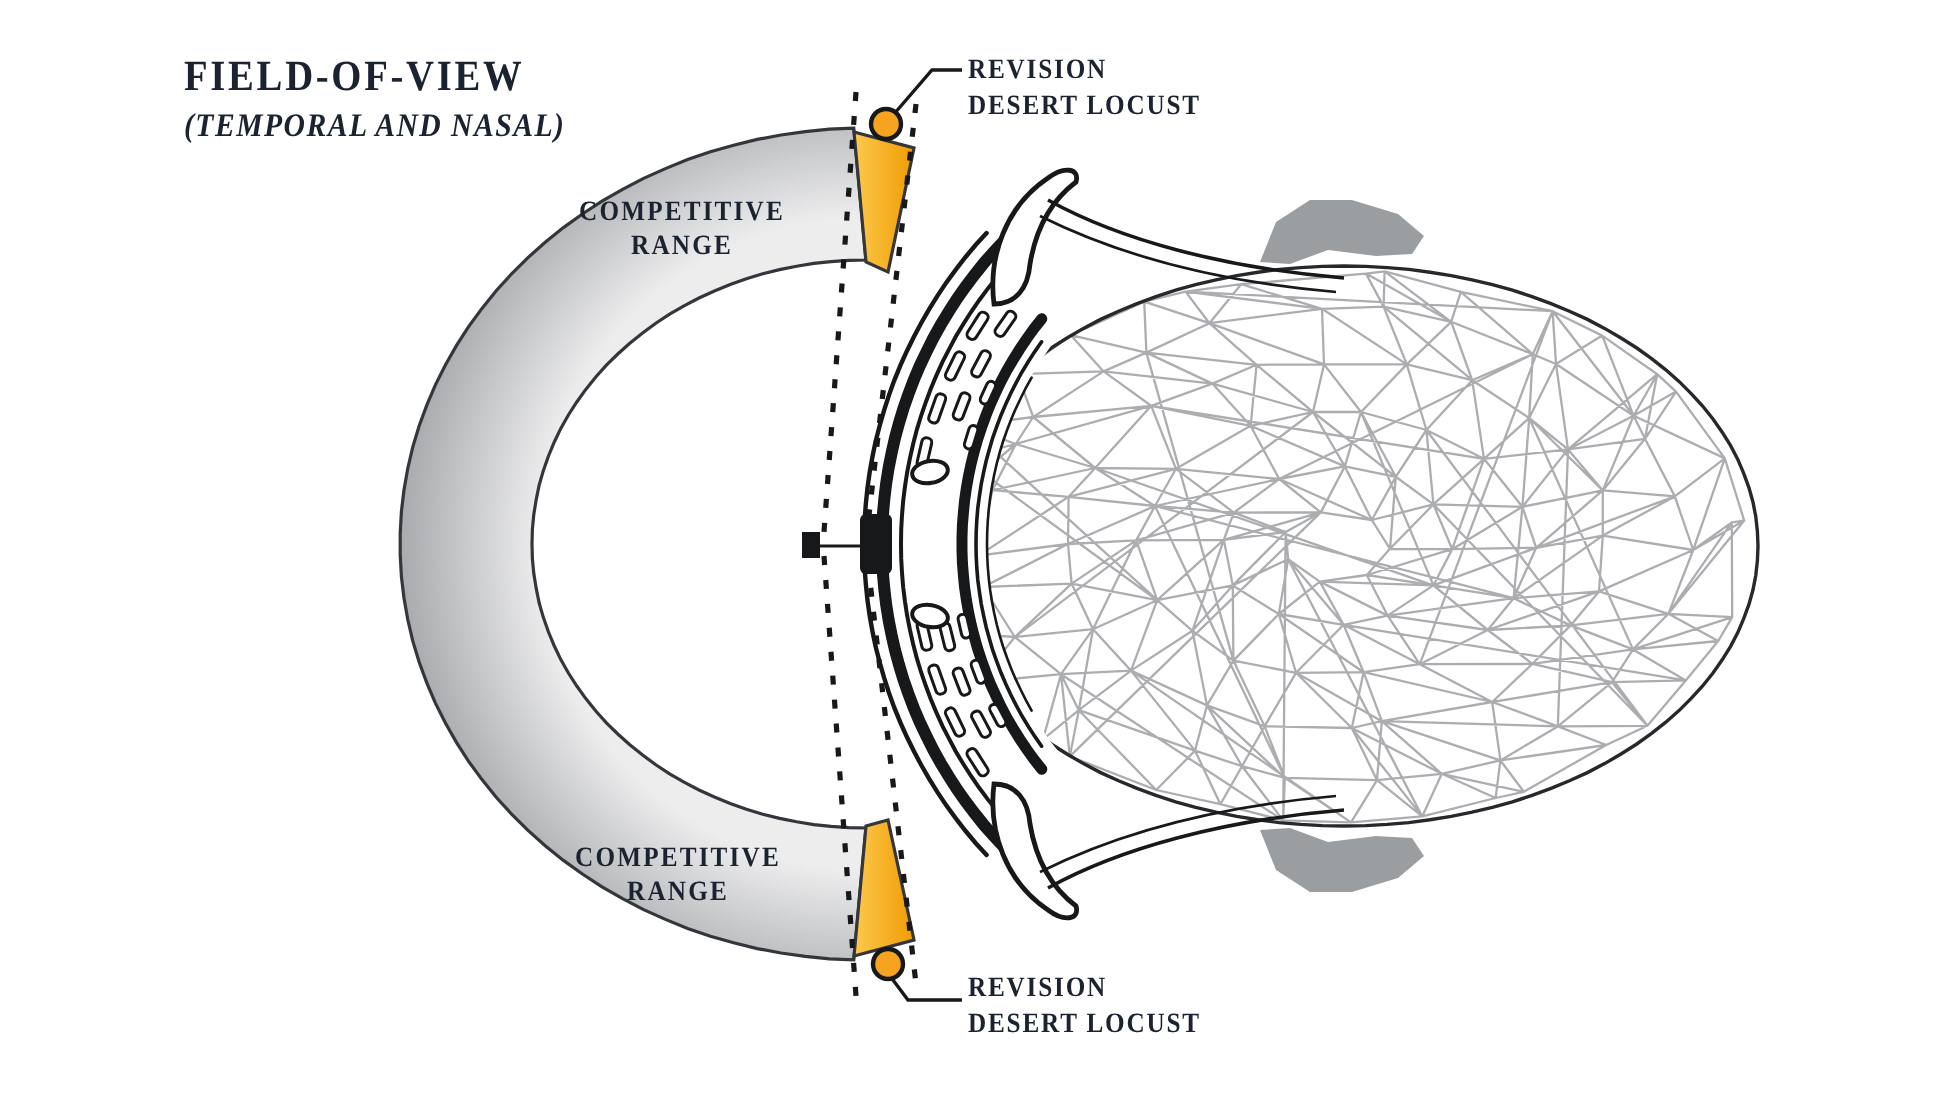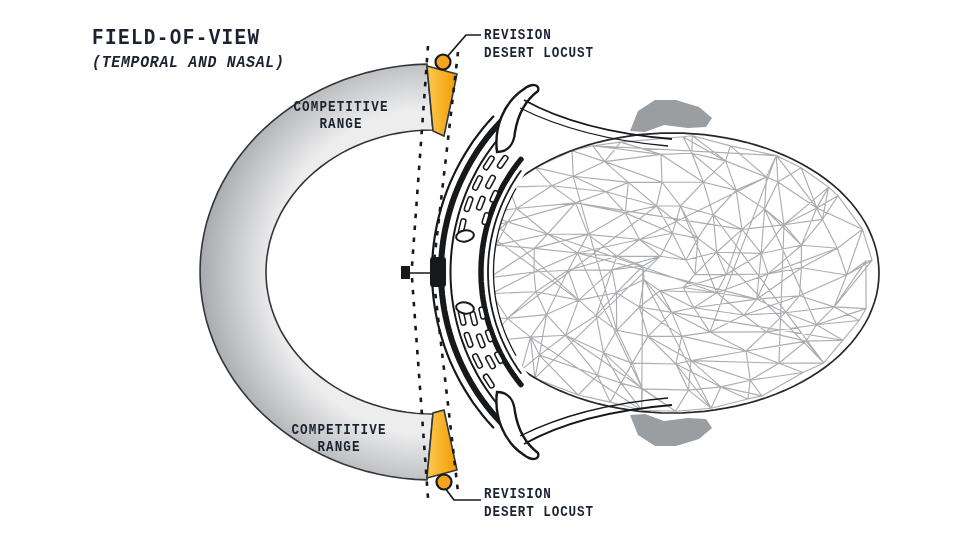--- a/index.html
+++ b/index.html
@@ -1,17 +1,17 @@
 <!DOCTYPE html>
 <html style="--background: #FFFFFF; --ink: #1B2230; --line: #17181A; --ring-outline: #33363B; --ring-gray-outer: #A8AAAD; --ring-gray-inner: #EDEDEE; --orange-light: #FCC94E; --orange-deep: #F09A00; --marker-orange: #F6A41F; --mesh-gray: #A7A9AC; --ear-gray: #9B9EA1;"><head>
 <meta charset="utf-8">
 <style>
   html,body{margin:0;padding:0;background:#fff;}
   .stage{position:relative;width:946px;height:550px;background:var(--background,#fff);overflow:hidden;
-         font-family:Liberation Mono, monospace;color:var(--ink,#1B2230);}
+         font-family:Liberation Serif, serif;color:var(--ink,#1B2230);}
   .stage svg{position:absolute;left:0;top:0;}
   .lbl{position:absolute;font-weight:700;text-transform:uppercase;color:var(--ink,#1B2230);}
   .cond{transform:scaleX(.9);transform-origin:left top;}
   .cond-c{transform:scaleX(.9);transform-origin:center top;}
   .title-main{font-size:21.5px;letter-spacing:1.5px;line-height:22px;white-space:nowrap;}
   .title-sub{font-size:16.5px;font-style:italic;letter-spacing:.8px;margin-top:4px;white-space:nowrap;}
   .comp{width:150px;text-align:center;font-size:14px;letter-spacing:1.2px;line-height:16.5px;}
   .rev{font-size:14px;letter-spacing:1px;line-height:17.5px;white-space:nowrap;}
 </style>
 </head>

